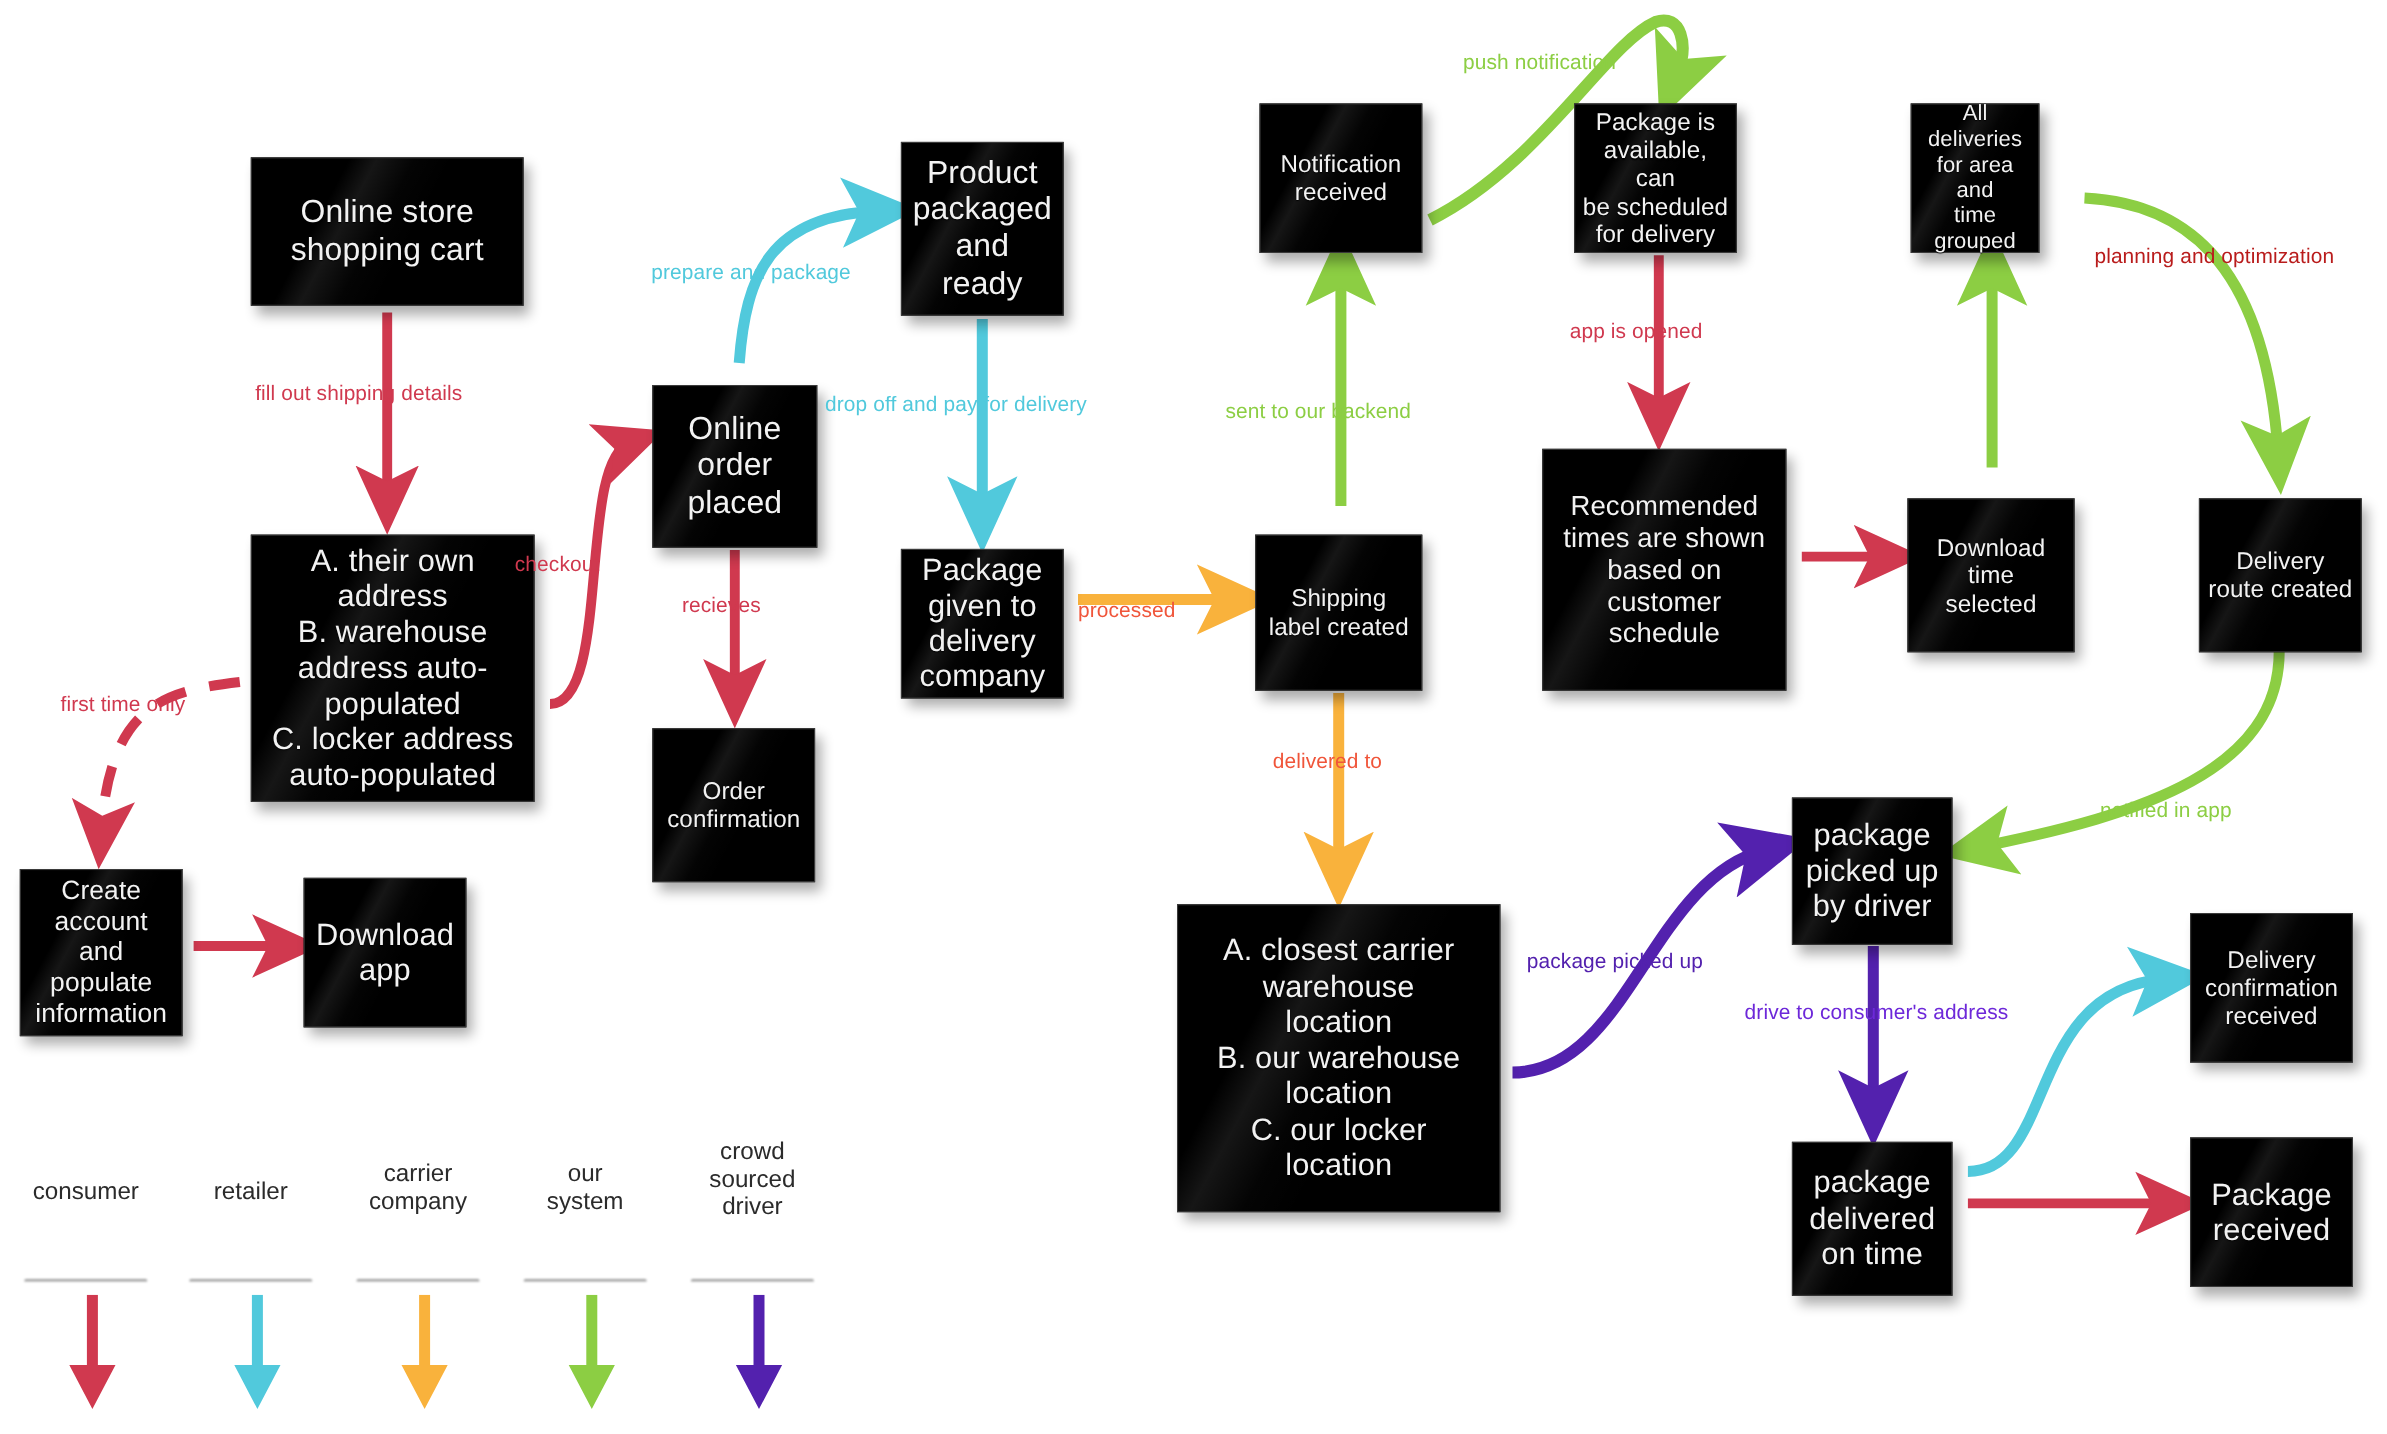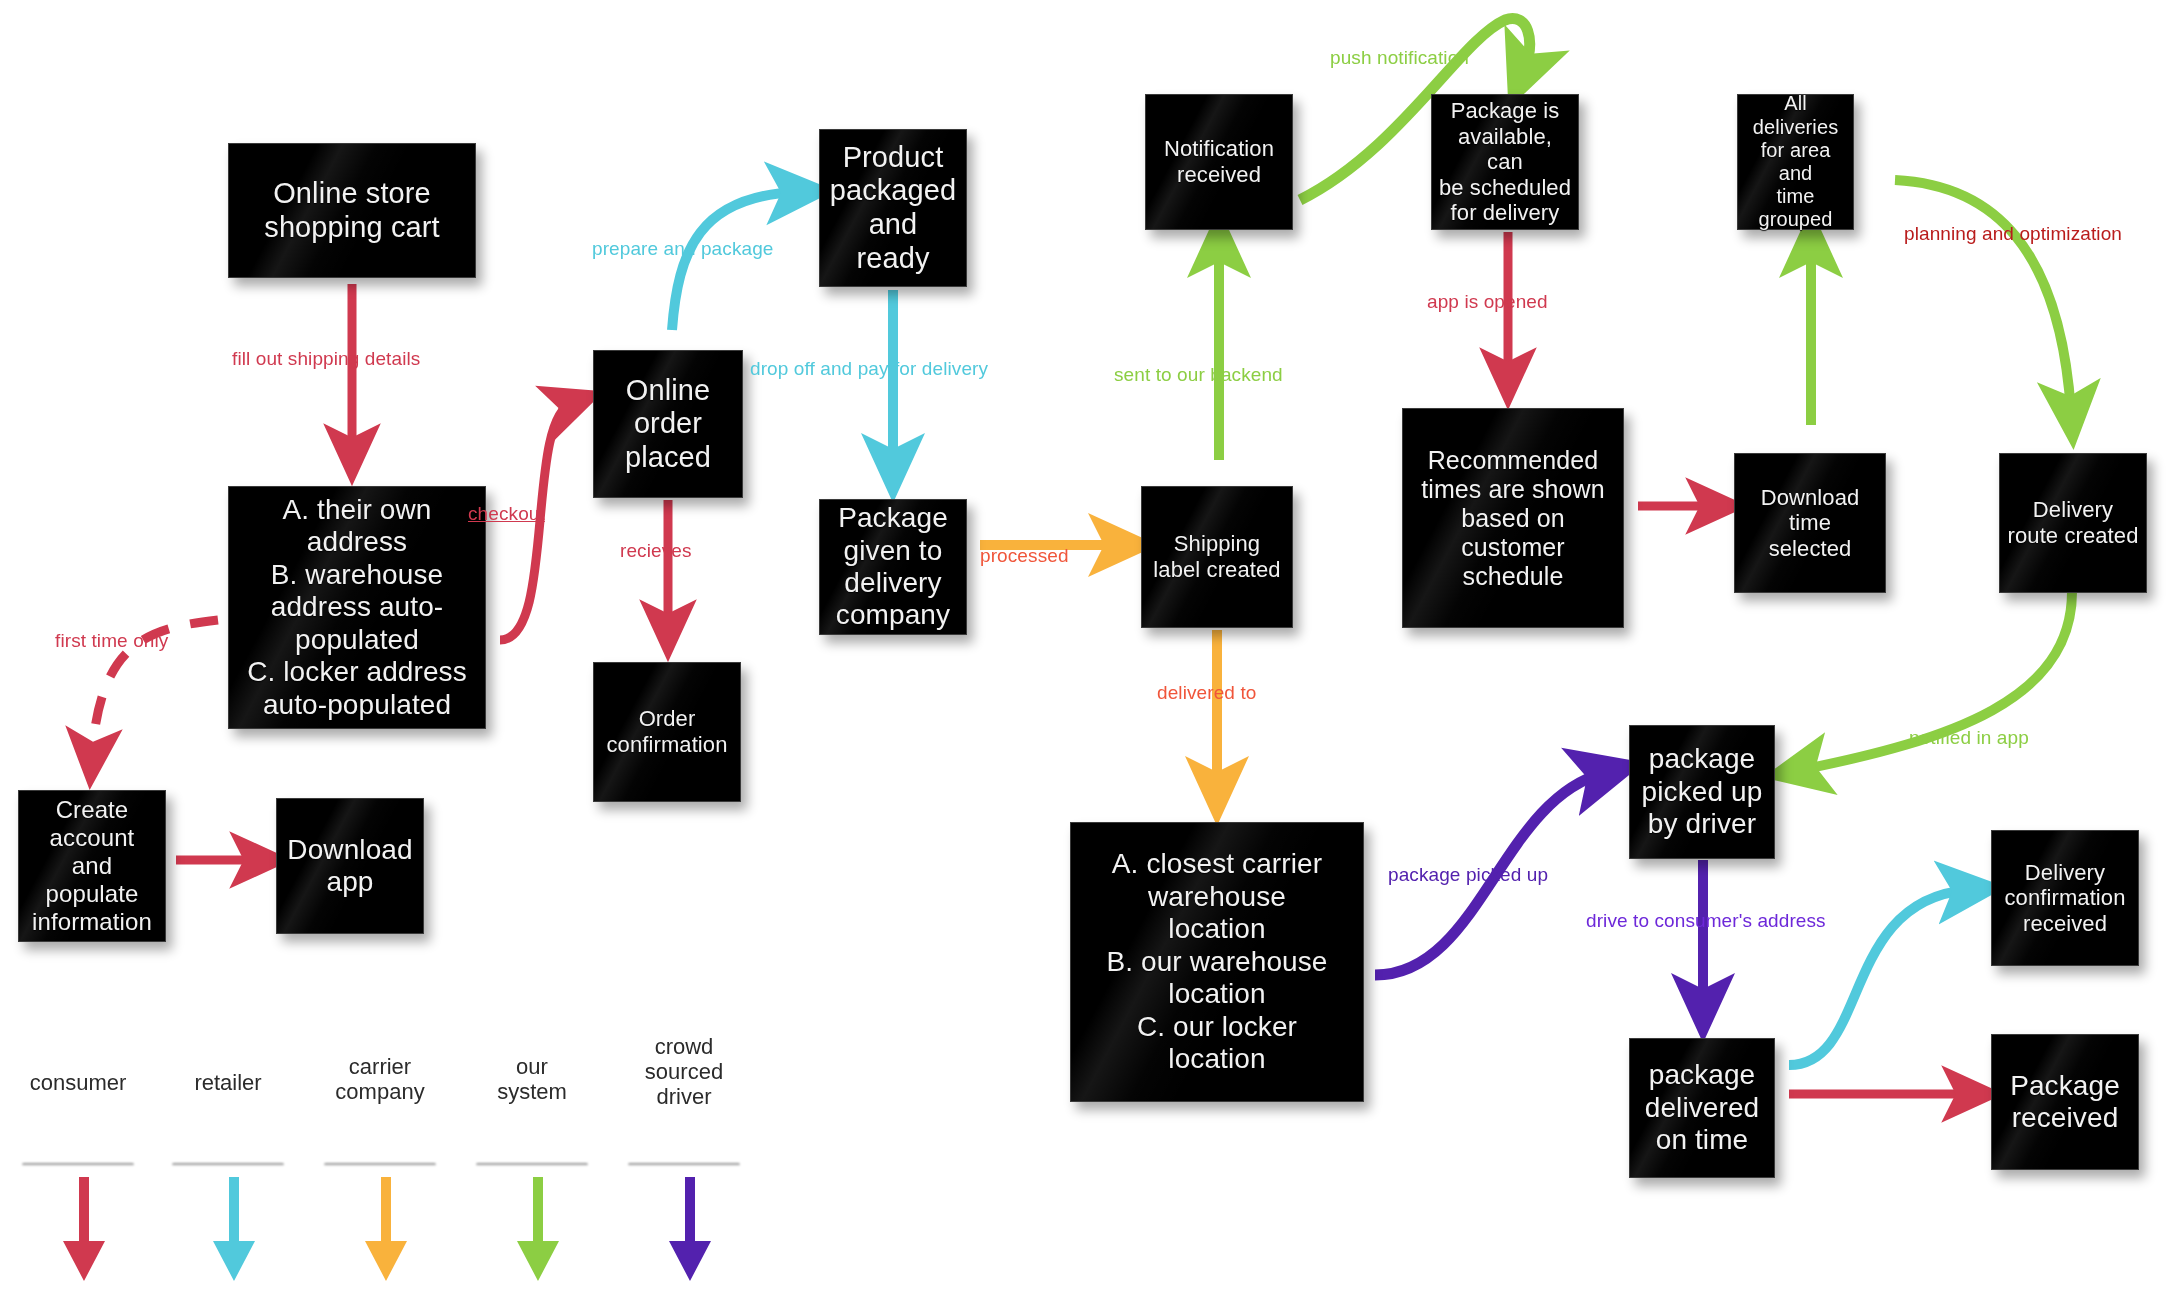--- a/index.html
+++ b/index.html
@@ -233,21 +233,21 @@
 received</span>
       </div>
       <div class="node" style="left: 1991px; top: 1022px; width: 148px; height: 136px; font-size: 28px;">
         <span>Package
 received</span>
       </div>
     </div>
 
   <div id="labels-root">
       <div class="edge-label" style="left: 232px; top: 348px; color: rgb(208, 57, 79);">fill out shipping details</div>
-      <div class="edge-label" style="left: 468px; top: 503px; color: rgb(208, 57, 79); text-decoration: underline;">checkout</div>
+      <div class="edge-label" style="left: 468px; top: 503px; color: rgb(208, 57, 79);">checkout</div>
       <div class="edge-label" style="left: 55px; top: 630px; color: rgb(208, 57, 79);">first time only</div>
       <div class="edge-label" style="left: 620px; top: 540px; color: rgb(208, 57, 79);">recieves</div>
       <div class="edge-label" style="left: 592px; top: 238px; color: rgb(81, 201, 220);">prepare and package</div>
       <div class="edge-label" style="left: 750px; top: 358px; color: rgb(81, 201, 220);">drop off and pay for delivery</div>
       <div class="edge-label" style="left: 980px; top: 545px; color: rgb(240, 85, 58);">processed</div>
       <div class="edge-label" style="left: 1114px; top: 364px; color: rgb(140, 206, 67);">sent to our backend</div>
       <div class="edge-label" style="left: 1157px; top: 682px; color: rgb(240, 85, 58);">delivered to</div>
       <div class="edge-label" style="left: 1330px; top: 47px; color: rgb(140, 206, 67);">push notification</div>
       <div class="edge-label" style="left: 1427px; top: 291px; color: rgb(208, 57, 79);">app is opened</div>
       <div class="edge-label" style="left: 1904px; top: 223px; color: #b91c1c;">planning and optimization</div>

